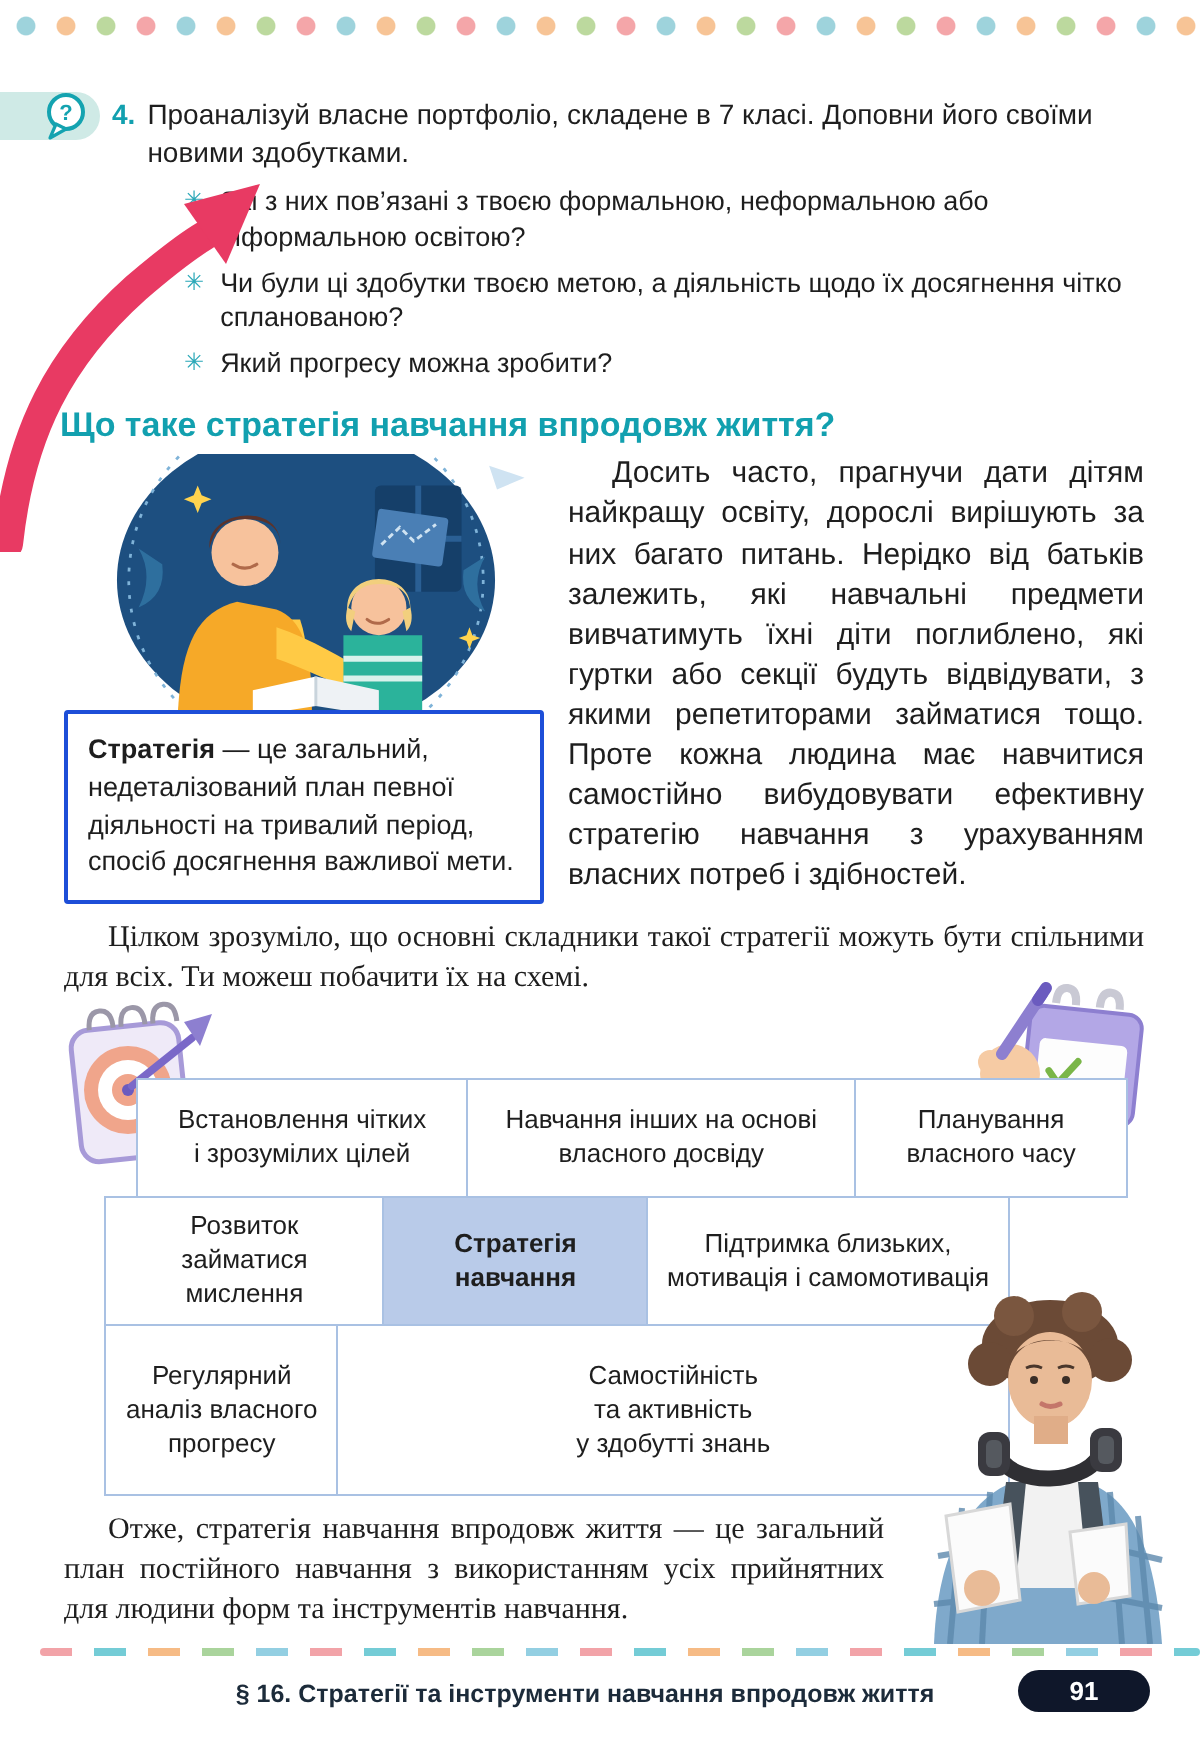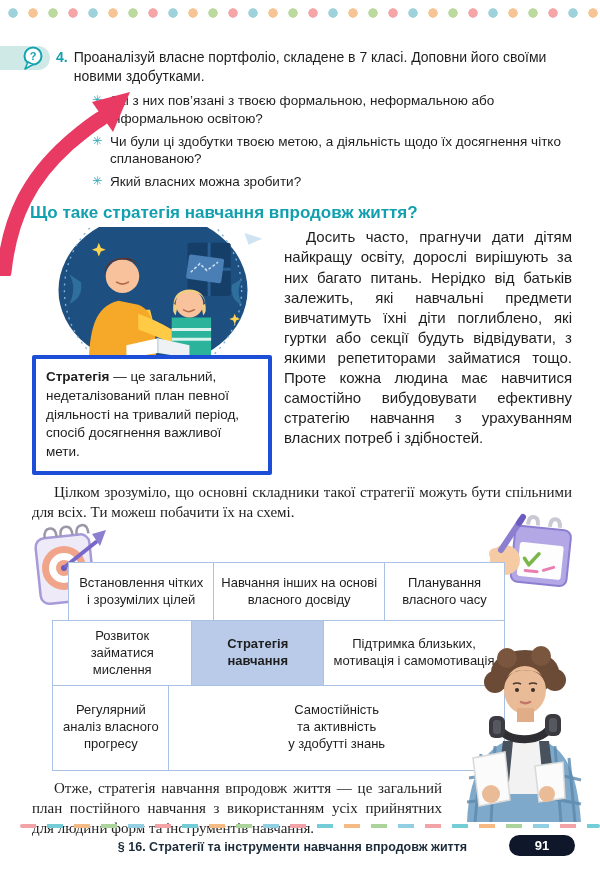--- a/index.html
+++ b/index.html
@@ -28,34 +28,34 @@
   .bullets{margin:4px 30px 0 92px;}
   .bullet{display:flex;gap:8px;font-size:13.5px;line-height:1.33;margin-top:5px;}
   .b-icon{color:#2aa8b8;font-size:12px;flex:0 0 auto;padding-top:1px;}
 
   .heading{margin:12px 30px 4px 30px;text-align:left;color:#12a0af;
     font-size:17px;font-weight:bold;}
 
   .two-col{display:flex;margin:4px 28px 0 32px;gap:10px;}
   .col-left{flex:0 0 242px;}
   .illus{display:block;width:230px;height:128px;margin-left:6px;}
-  .def-box{box-sizing:border-box;width:240px;border:4px solid #1d4ed8;border-radius:2px;
+  .def-box{box-sizing:border-box;width:240px;border:2px solid #1d4ed8;border-radius:2px;
     background:#fff;padding:9px 10px;font-size:13.5px;line-height:1.38;margin-top:0;}
   .col-right{flex:1;font-family:Liberation Sans, sans-serif;
     font-size:15px;line-height:1.34;text-align:justify;text-indent:22px;}
 
   .serif-p{font-family:"Liberation Serif","DejaVu Serif",serif;font-size:15px;line-height:1.34;
     text-align:justify;text-indent:22px;margin:7px 28px 0 32px;}
 
   
   .schema{position:relative;margin:0 30px 0 32px;padding-top:40px;}
   .deco-target{position:absolute;left:-10px;top:-6px;width:95px;height:95px;}
   .deco-cal{position:absolute;right:-12px;top:-18px;width:105px;height:95px;}
   .t-row{display:flex;position:relative;}
-  .t-row.r1{margin-left:36px;width:437px;}
+  .t-row.r1{margin-left:36px;width:496px;}
   .t-row.r2,.t-row.r3{margin-left:20px;width:453px;}
   .cell{box-sizing:border-box;border:1.5px solid #a9c1e3;background:#fff;
     display:flex;align-items:center;justify-content:center;text-align:center;
     font-size:13px;line-height:1.3;white-space:pre-line;padding:4px 6px;}
   .cell + .cell{margin-left:-1.5px;}
   .r2 .cell,.r3 .cell{margin-top:-1.5px;}
   .r1 .cell{height:60px;}
   .r2 .cell{height:66px;}
   .r3 .cell{height:86px;}
   .r1 .c0{flex:0 0 33.5%;} .r1 .c1{flex:0 0 39.5%;text-align:center;} .r1 .c2{flex:1;}
@@ -112,21 +112,21 @@
     <div class="bullet">
       <span class="b-icon">✳</span>
       <span>Які з них пов’язані з твоєю формальною, неформальною або інформальною освітою?</span>
     </div>
     <div class="bullet">
       <span class="b-icon">✳</span>
       <span>Чи були ці здобутки твоєю метою, а діяльність щодо їх досягнення чітко спланованою?</span>
     </div>
     <div class="bullet">
       <span class="b-icon">✳</span>
-      <span>Який власних можна зробити?</span>
+      <span>Який прогресу можна зробити?</span>
     </div>
   </div>
 
   <div class="heading">Що таке стратегія навчання впродовж життя?</div>
 
   <div class="two-col">
     <div class="col-left">
 
       <svg class="illus" viewBox="0 0 230 130">
         <ellipse cx="115" cy="64" rx="96" ry="78" fill="#1d4f80"></ellipse>

